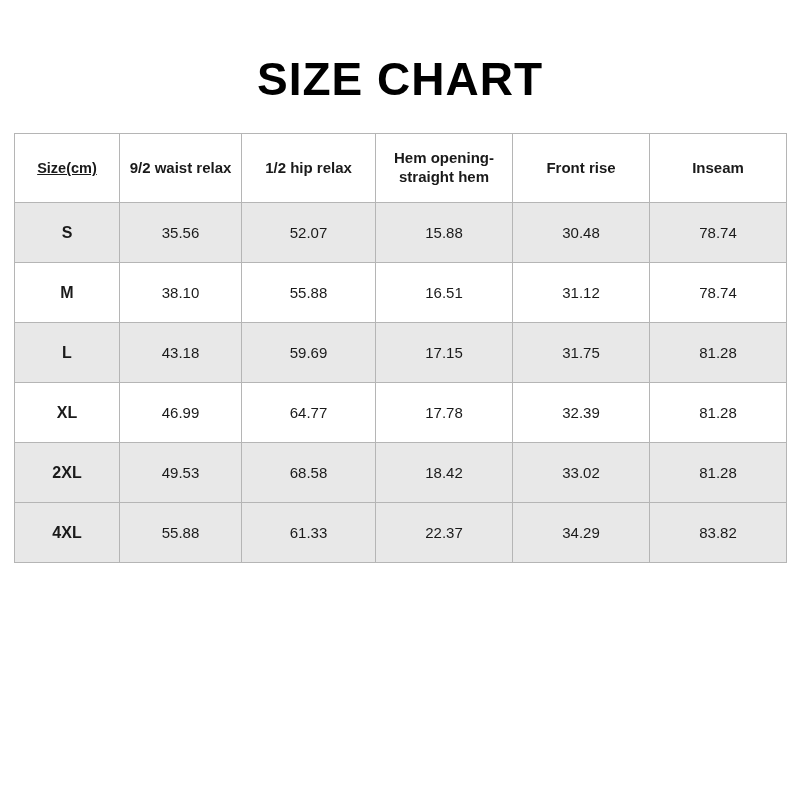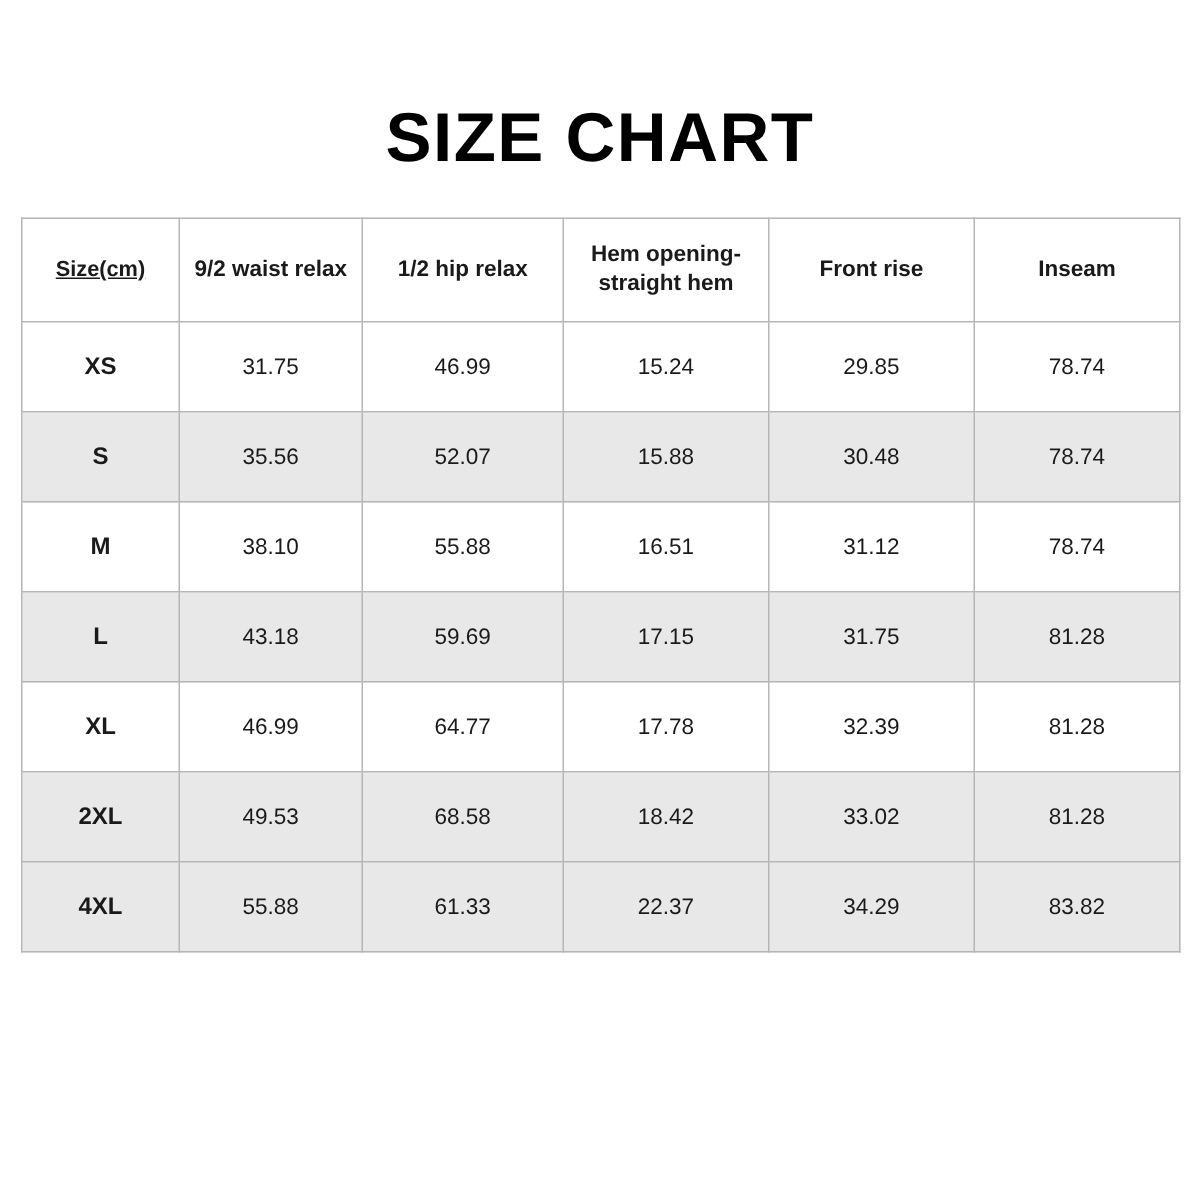--- a/index.html
+++ b/index.html
@@ -19,21 +19,21 @@
     height: 800px;
     box-sizing: border-box;
     position: relative;
   }
   .title {
     text-align: center;
     font-size: 46px;
     font-weight: bold;
     letter-spacing: 1px;
     color: #000000;
-    margin: 12px;
+    margin: 0;
     padding-top: 54px;
     padding-bottom: 0;
     line-height: 1.1;
   }
   .table-wrap {
     position: absolute;
     left: 14px;
     top: 133px;
     width: 772px;
   }
@@ -111,28 +111,20 @@
           <th>1/2 hip relax</th>
           <th>
             <span>Hem opening-</span><br>
             <span>straight hem</span>
           </th>
           <th>Front rise</th>
           <th>Inseam</th>
         </tr>
       </thead>
       <tbody>
-        <tr class="odd">
-          <td class="size-cell">XS</td>
-          <td>31.75</td>
-          <td>46.99</td>
-          <td>15.24</td>
-          <td>29.85</td>
-          <td>78.74</td>
-        </tr>
         <tr class="even">
           <td class="size-cell">S</td>
           <td>35.56</td>
           <td>52.07</td>
           <td>15.88</td>
           <td>30.48</td>
           <td>78.74</td>
         </tr>
         <tr class="odd">
           <td class="size-cell">M</td>

